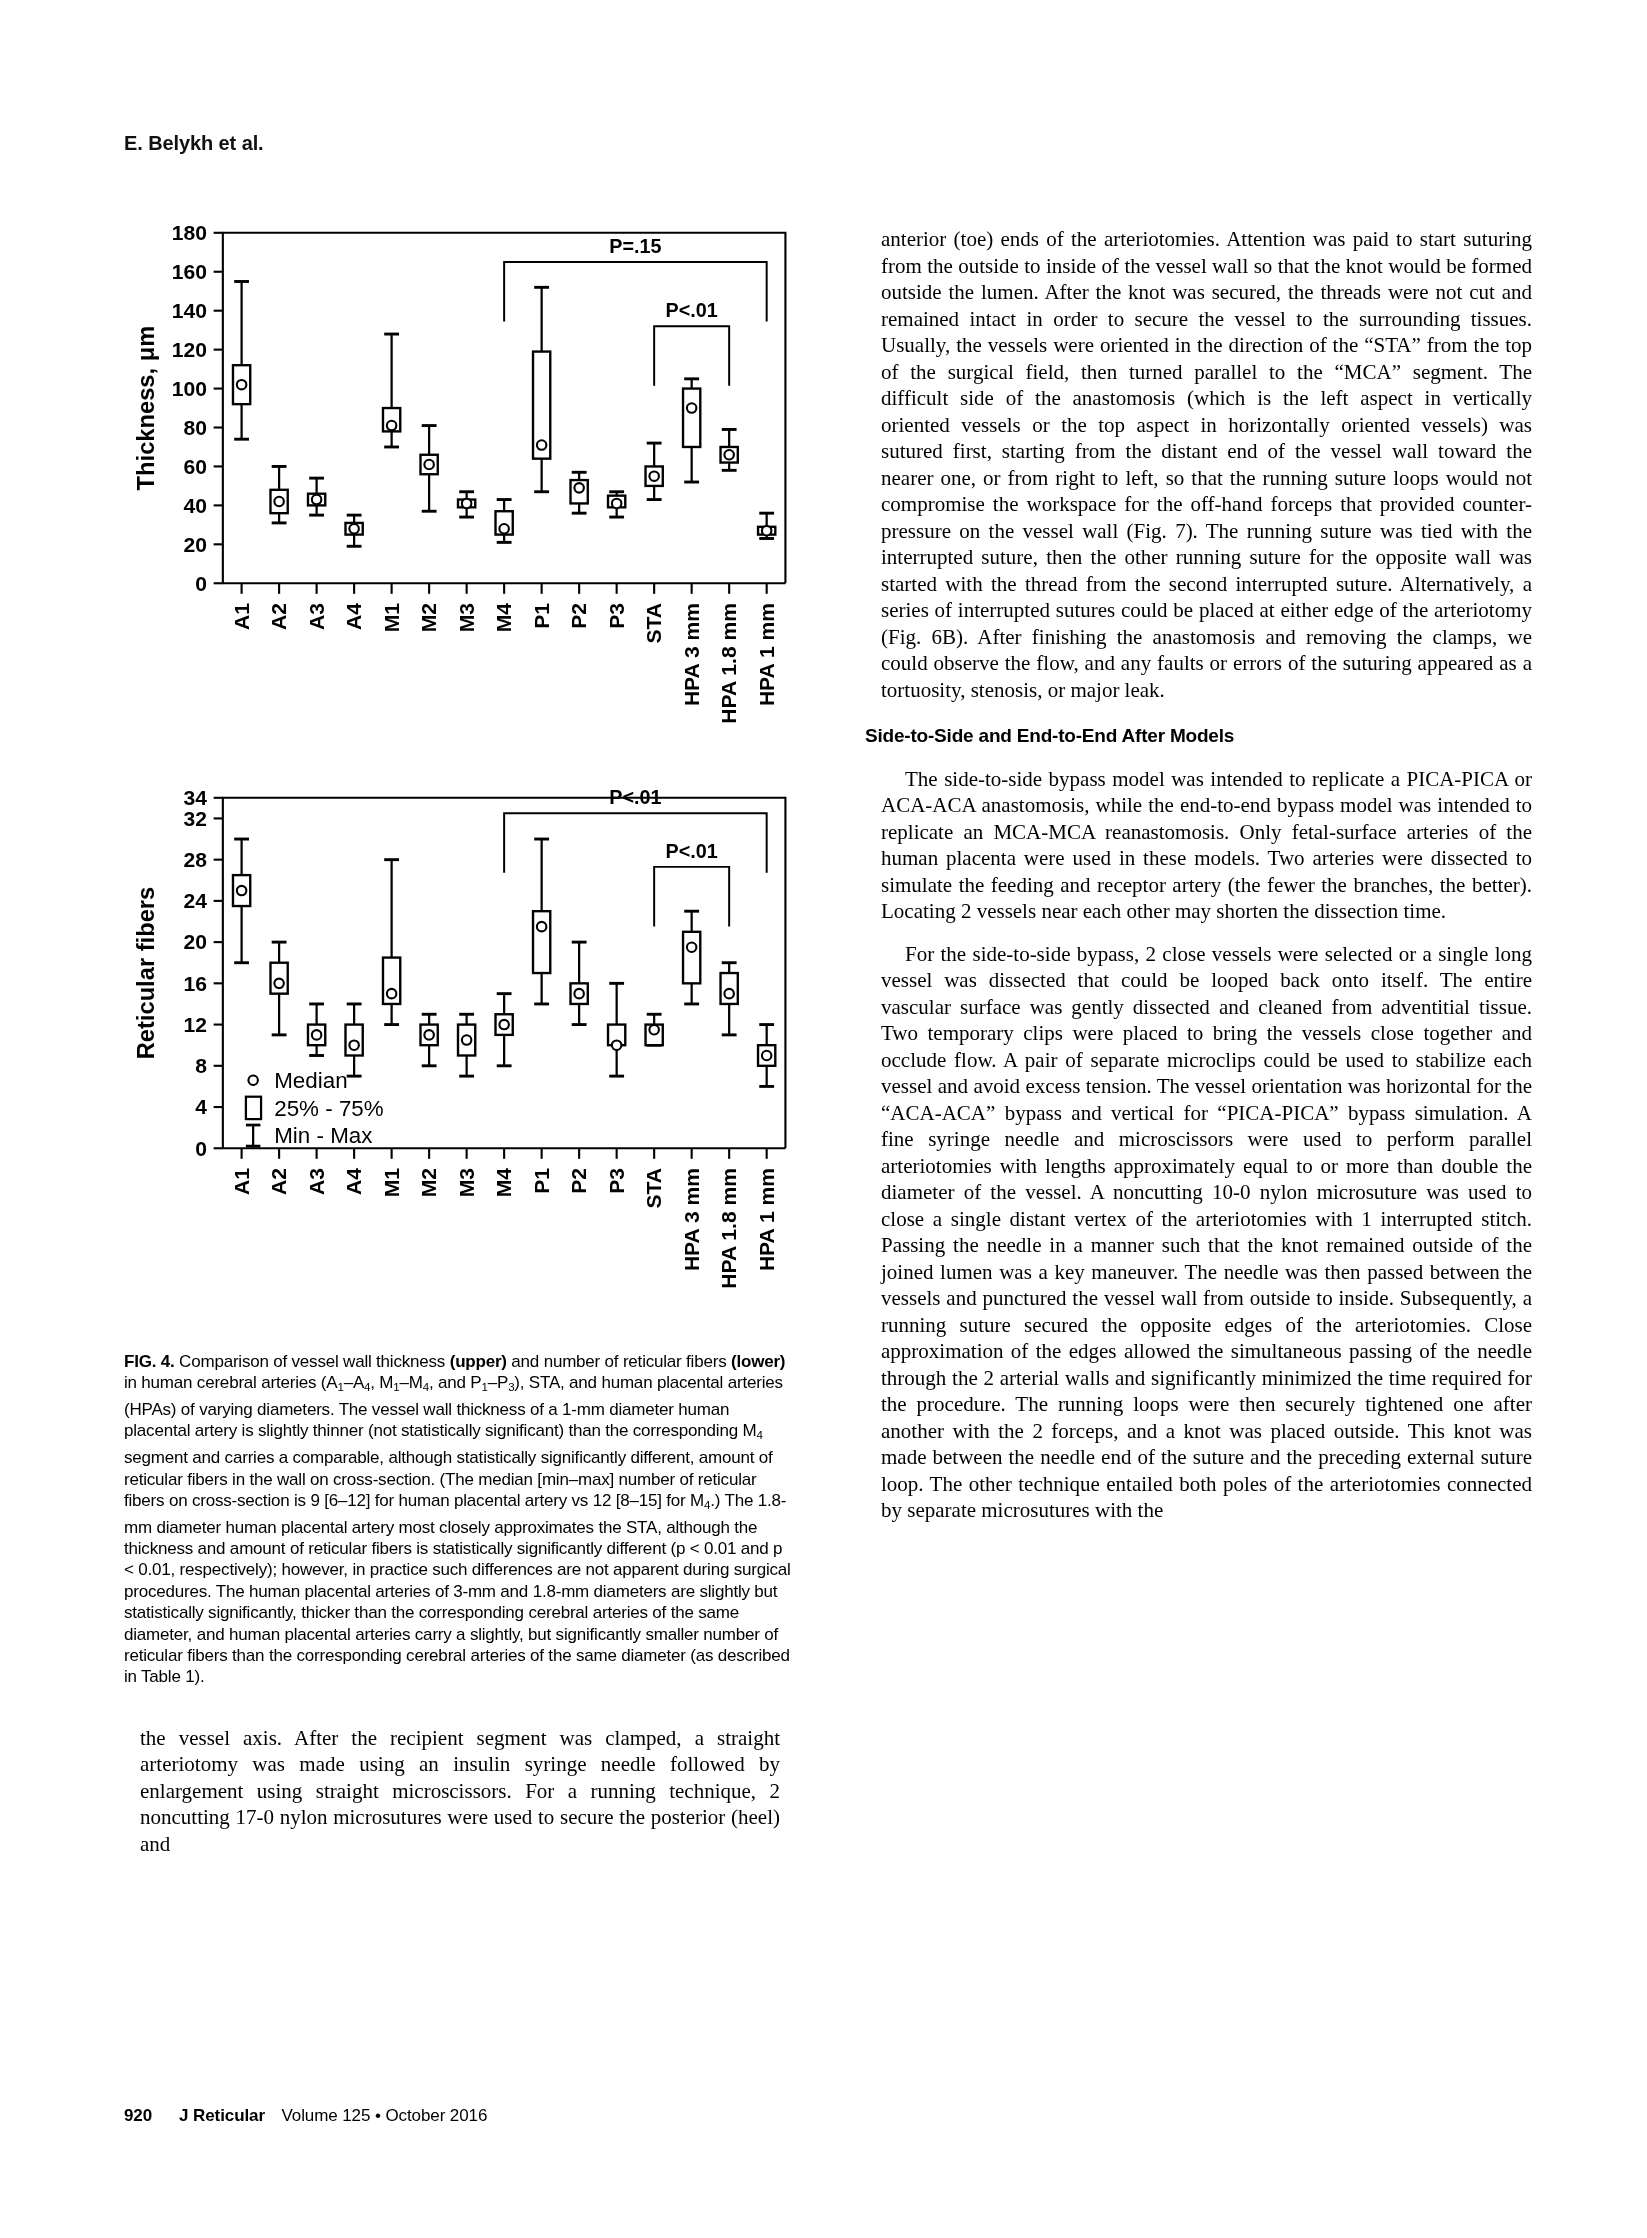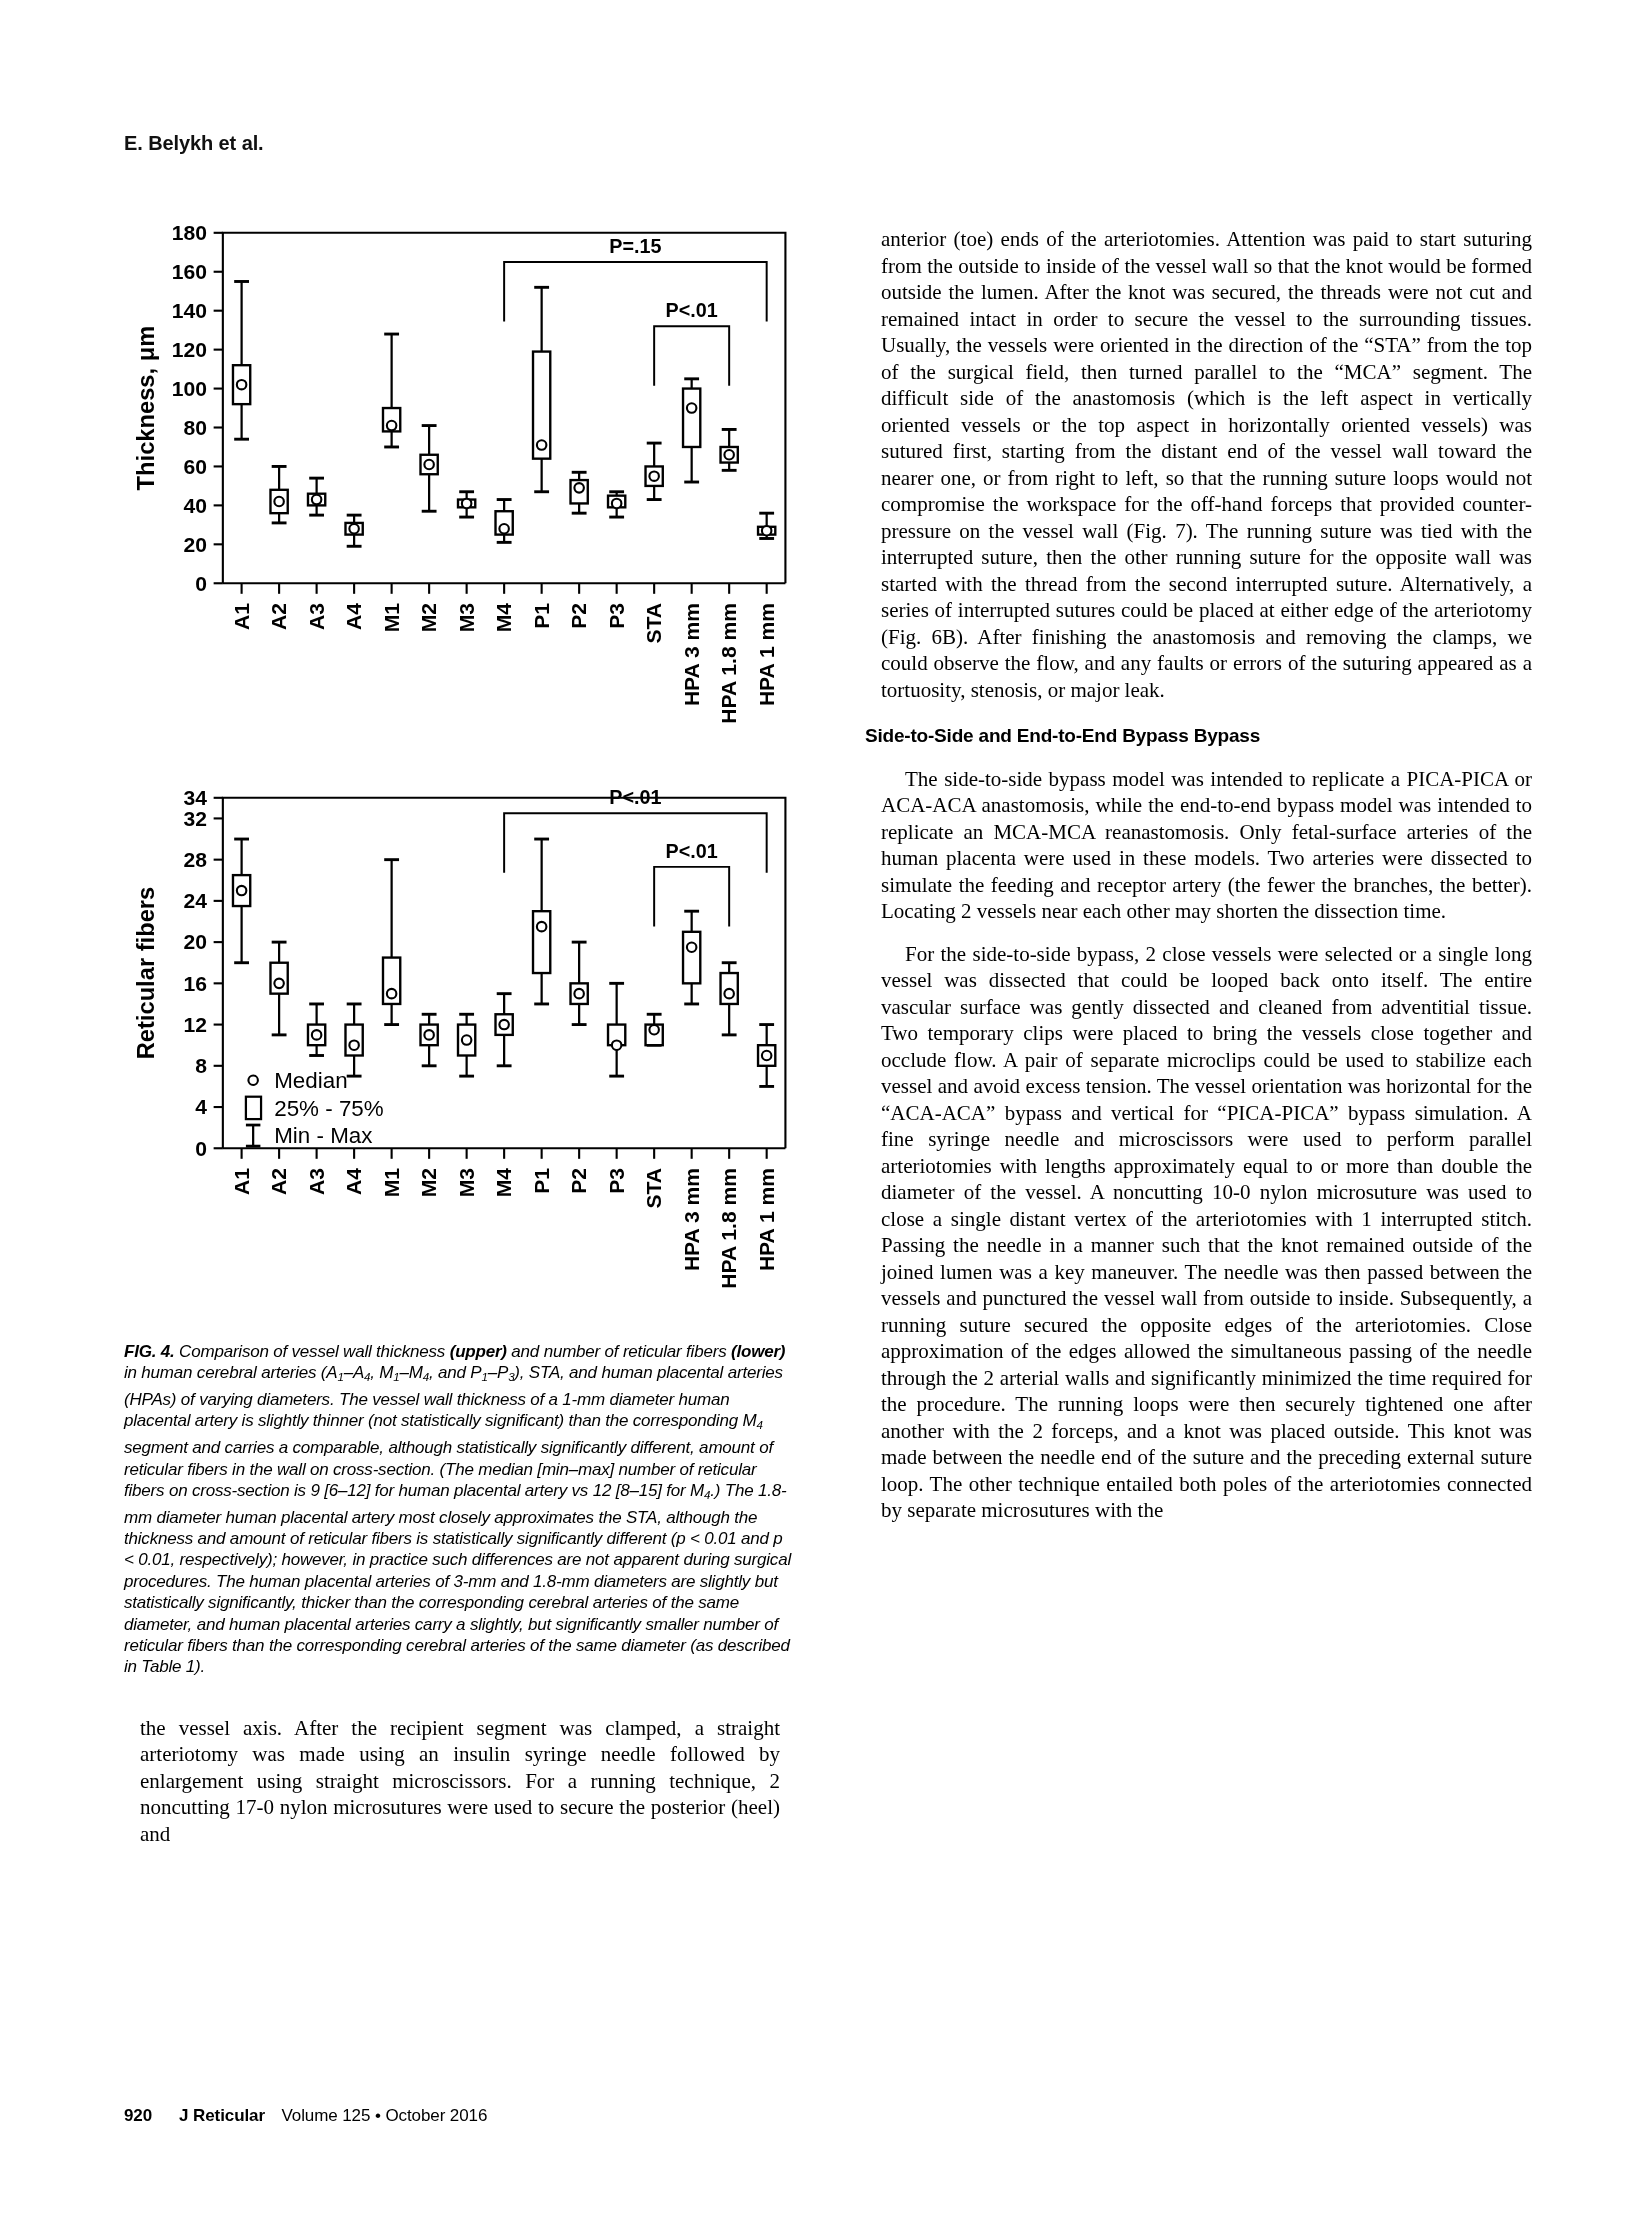--- a/index.html
+++ b/index.html
@@ -354,34 +354,34 @@
             <text x="228" y="464.7294117647059" font-family="&quot;Liberation Sans&quot;, sans-serif" font-size="34" font-weight="400" fill="#000">Median</text>
             <rect x="185" y="477.7294117647059" width="23" height="34" fill="#fff" stroke="#000" stroke-width="3.4"></rect>
             <text x="228" y="506.7294117647059" font-family="&quot;Liberation Sans&quot;, sans-serif" font-size="34" font-weight="400" fill="#000">25% - 75%</text>
             <line x1="196" y1="520.7294117647059" x2="196" y2="552.7294117647059" stroke="#000" stroke-width="3.4"></line>
             <line x1="185" y1="520.7294117647059" x2="207" y2="520.7294117647059" stroke="#000" stroke-width="4.2"></line>
             <line x1="185" y1="552.7294117647059" x2="207" y2="552.7294117647059" stroke="#000" stroke-width="4.2"></line>
             <text x="228" y="548.7294117647059" font-family="&quot;Liberation Sans&quot;, sans-serif" font-size="34" font-weight="400" fill="#000">Min - Max</text>
           </svg>
       </div>
 
-      <div class="caption" style="margin-top:32px;font-style:italic;">
+      <div class="caption" style="margin-top:42px;">
         <b>FIG. 4.</b><span id="cap-body"> Comparison of vessel wall thickness <b>(upper)</b> and number of reticular fibers <b>(lower)</b> in human cerebral arteries (A<sub>1</sub>–A<sub>4</sub>, M<sub>1</sub>–M<sub>4</sub>, and P<sub>1</sub>–P<sub>3</sub>), STA, and human placental arteries (HPAs) of varying diameters. The vessel wall thickness of a 1-mm diameter human placental artery is slightly thinner (not statistically significant) than the corresponding M<sub>4</sub> segment and carries a comparable, although statistically significantly different, amount of reticular fibers in the wall on cross-section. (The median [min–max] number of reticular fibers on cross-section is 9 [6–12] for human placental artery vs 12 [8–15] for M<sub>4</sub>.) The 1.8-mm diameter human placental artery most closely approximates the STA, although the thickness and amount of reticular fibers is statistically significantly different (p &lt; 0.01 and p &lt; 0.01, respectively); however, in practice such differences are not apparent during surgical procedures. The human placental arteries of 3-mm and 1.8-mm diameters are slightly but statistically significantly, thicker than the corresponding cerebral arteries of the same diameter, and human placental arteries carry a slightly, but significantly smaller number of reticular fibers than the corresponding cerebral arteries of the same diameter (as described in Table 1).</span>
       </div>
     </div>
 
     <div class="btext" style="margin-top:37px;">
       <p>the vessel axis. After the recipient segment was clamped, a straight arteriotomy was made using an insulin syringe needle followed by enlargement using straight microscissors. For a running technique, 2 noncutting 17-0 nylon microsutures were used to secure the posterior (heel) and</p>
     </div>
   </div>
 
   <div class="col-right">
     <div class="btext">
       <p>anterior (toe) ends of the arteriotomies. Attention was paid to start suturing from the outside to inside of the vessel wall so that the knot would be formed outside the lumen. After the knot was secured, the threads were not cut and remained intact in order to secure the vessel to the surrounding tissues. Usually, the vessels were oriented in the direction of the “STA” from the top of the surgical field, then turned parallel to the “MCA” segment. The difficult side of the anastomosis (which is the left aspect in vertically oriented vessels or the top aspect in horizontally oriented vessels) was sutured first, starting from the distant end of the vessel wall toward the nearer one, or from right to left, so that the running suture loops would not compromise the workspace for the off-hand forceps that provided counter-pressure on the vessel wall (Fig. 7). The running suture was tied with the interrupted suture, then the other running suture for the opposite wall was started with the thread from the second interrupted suture. Alternatively, a series of interrupted sutures could be placed at either edge of the arteriotomy (Fig. 6B). After finishing the anastomosis and removing the clamps, we could observe the flow, and any faults or errors of the suturing appeared as a tortuosity, stenosis, or major leak.</p>
-      <div class="sechead">Side-to-Side and End-to-End Bypass Bypass</div>
+      <div class="sechead">Side-to-Side and End-to-End After Models</div>
       <p class="indent">The side-to-side bypass model was intended to replicate a PICA-PICA or ACA-ACA anastomosis, while the end-to-end bypass model was intended to replicate an MCA-MCA reanastomosis. Only fetal-surface arteries of the human placenta were used in these models. Two arteries were dissected to simulate the feeding and receptor artery (the fewer the branches, the better). Locating 2 vessels near each other may shorten the dissection time.</p>
       <p class="indent">For the side-to-side bypass, 2 close vessels were selected or a single long vessel was dissected that could be looped back onto itself. The entire vascular surface was gently dissected and cleaned from adventitial tissue. Two temporary clips were placed to bring the vessels close together and occlude flow. A pair of separate microclips could be used to stabilize each vessel and avoid excess tension. The vessel orientation was horizontal for the “ACA-ACA” bypass and vertical for “PICA-PICA” bypass simulation. A fine syringe needle and microscissors were used to perform parallel arteriotomies with lengths approximately equal to or more than double the diameter of the vessel. A noncutting 10-0 nylon microsuture was used to close a single distant vertex of the arteriotomies with 1 interrupted stitch. Passing the needle in a manner such that the knot remained outside of the joined lumen was a key maneuver. The needle was then passed between the vessels and punctured the vessel wall from outside to inside. Subsequently, a running suture secured the opposite edges of the arteriotomies. Close approximation of the edges allowed the simultaneous passing of the needle through the 2 arterial walls and significantly minimized the time required for the procedure. The running loops were then securely tightened one after another with the 2 forceps, and a knot was placed outside. This knot was made between the needle end of the suture and the preceding external suture loop. The other technique entailed both poles of the arteriotomies connected by separate microsutures with the</p>
     </div>
   </div>
 
   <div class="footer">
     <span class="pg">920</span><span class="jn">J Reticular</span> <span class="vol">Volume 125 • October 2016</span>
   </div>
 
 </div>

